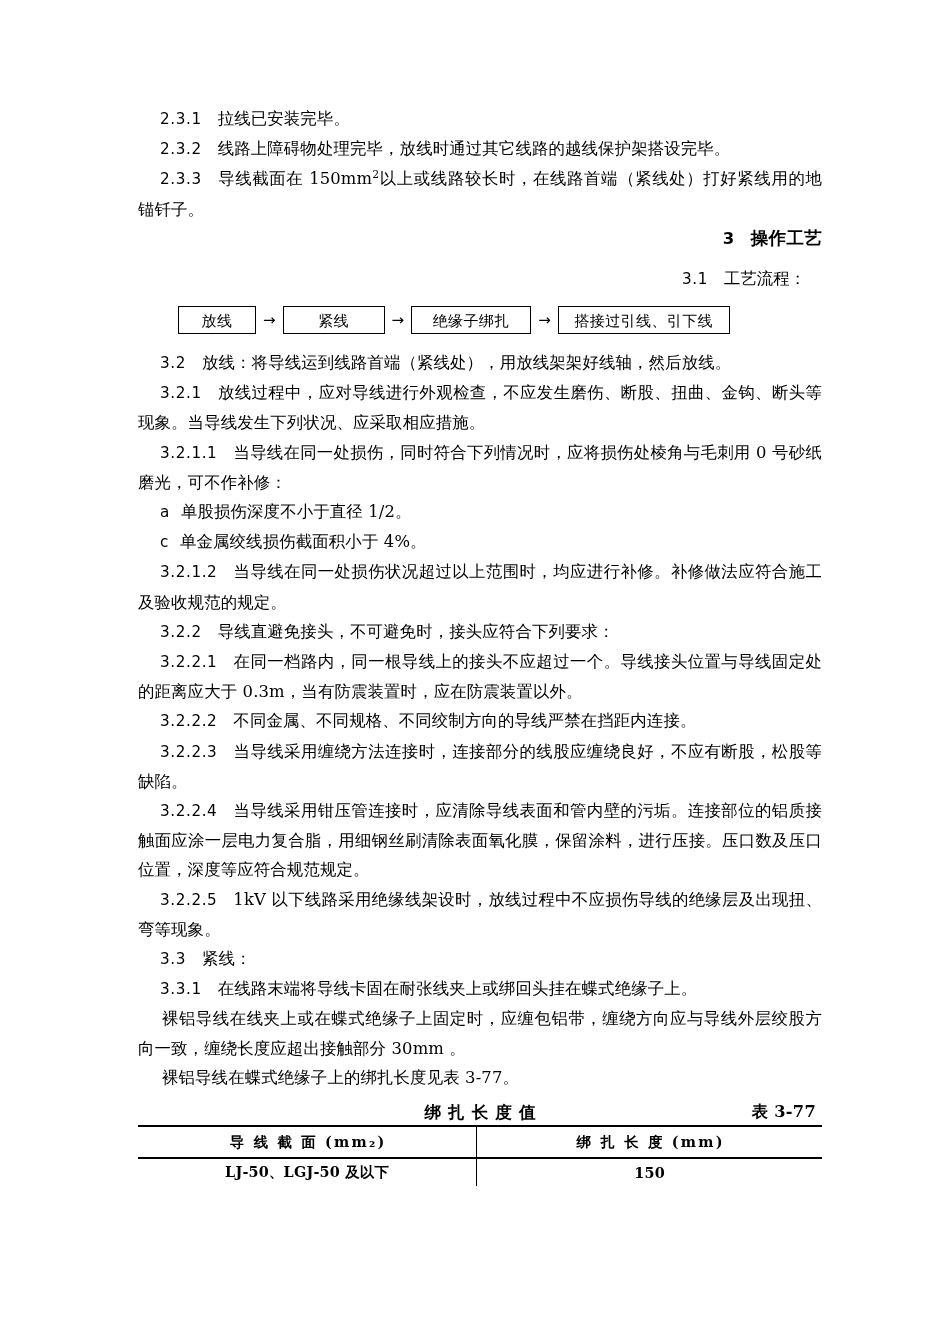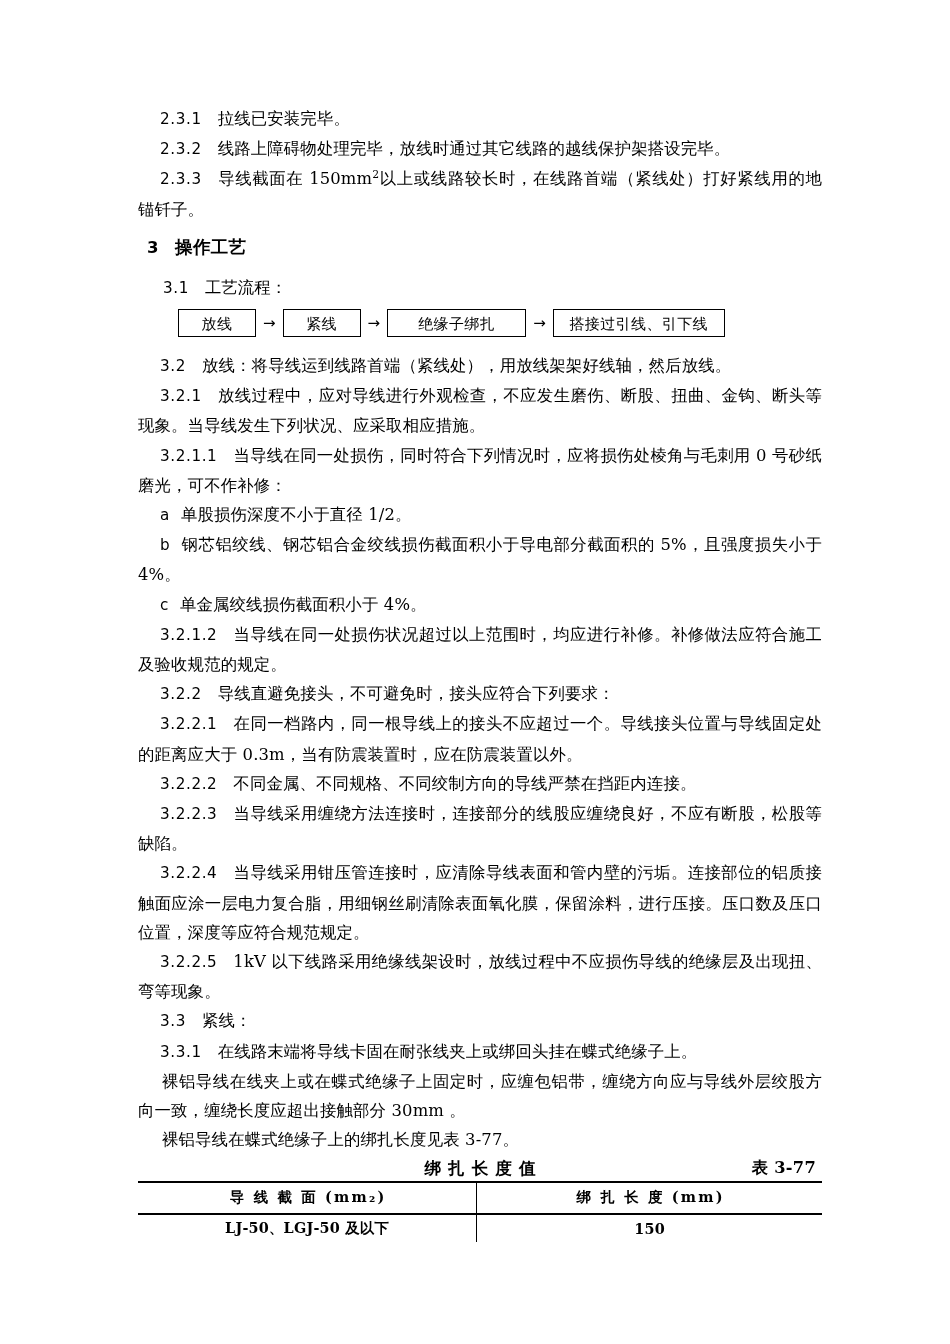--- a/index.html
+++ b/index.html
@@ -53,38 +53,40 @@
   .num {
     font-family: "DejaVu Sans", "Liberation Sans", sans-serif;
     font-size: 15.2px;
     letter-spacing: 0.6px;
   }
   .gap-s { display: inline-block; width: 11px; }
   .gap-m { display: inline-block; width: 16px; }
 
   
   p.h1 {
-    margin: 9px;
+    margin: 0;
     padding: 0;
     font-size: 17.5px;
     line-height: 29.2px;
     font-weight: bold;
     text-indent: 0;
     letter-spacing: 0.3px;
+    text-align: right;
   }
   p.h1 .num {
     font-weight: bold;
     font-size: 16.5px;
   }
   p.h2 {
-    margin: 3px;
+    margin: 16px;
     padding: 0;
     font-size: 16.4px;
-    line-height: 33px;
+    line-height: 19px;
     text-indent: 22px;
+    text-align: right;
   }
 
   sup.sup2 { font-size: 0.66em; vertical-align: super; line-height: 0; }
 
   
   .flow {
     display: flex;
     align-items: center;
     margin: 3px 0 0 40px;
     height: 30px;
@@ -102,21 +104,21 @@
   }
   .flow-arrow {
     font-family: "DejaVu Sans", "Liberation Sans", sans-serif;
     font-size: 15px;
     padding: 0 7px;
     line-height: 28px;
     color: #000;
   }
 
   
-  .tbl-wrap { }
+  .tbl-wrap { margin-top: 7px; }
   .tbl-cap {
     position: relative;
     height: 26px;
     line-height: 26px;
   }
   .tbl-cap .cap-title {
     position: absolute;
     left: 0; right: 0;
     text-align: center;
     font-size: 16.6px;
@@ -167,39 +169,38 @@
 
     <p class="ln clause"><span class="num">2.3.3</span><span class="gap-m"></span><span>导线截面在 150mm</span><sup class="sup2">2</sup><span>以上或线路较长时，在线路首端（紧线处）打好紧线用的地锚钎子。</span></p>
 
     <p class="h1"><span class="num">3</span><span class="gap-m"></span><span>操作工艺</span></p>
 
     <p class="h2"><span class="num">3.1</span><span class="gap-m"></span><span>工艺流程：</span></p>
 
     <div class="flow">
       <div class="flow-box" style="width:78px">放线</div>
       <span class="flow-arrow">→</span>
-      <div class="flow-box" style="width:78px">紧线</div>
+      <div class="flow-box" style="width:102px">紧线</div>
       <span class="flow-arrow">→</span>
-      <div class="flow-box" style="width:139px">绝缘子绑扎</div>
+      <div class="flow-box" style="width:120px">绝缘子绑扎</div>
       <span class="flow-arrow">→</span>
       <div class="flow-box" style="width:172px">搭接过引线、引下线</div>
     </div>
 
     <div style="height:13px"></div>
 
     <p class="ln clause"><span class="num">3.2</span><span class="gap-m"></span><span>放线：将导线运到线路首端（紧线处），用放线架架好线轴，然后放线。</span></p>
 
 
     <p class="ln clause"><span class="num">3.2.1</span><span class="gap-m"></span><span>放线过程中，应对导线进行外观检查，不应发生磨伤、断股、扭曲、金钩、断头等现象。当导线发生下列状况、应采取相应措施。</span></p>
 
     <p class="ln clause"><span class="num">3.2.1.1</span><span class="gap-m"></span><span>当导线在同一处损伤，同时符合下列情况时，应将损伤处棱角与毛刺用 0 号砂纸磨光，可不作补修：</span></p>
 
     <p class="ln lettered"><span class="num">a</span><span class="gap-s"></span><span>单股损伤深度不小于直径 1/2。</span></p>
 
-    <p class="ln lettered"><span class="num">b</span><span class="gap-s"></span><span>钢芯铝绞线、钢芯铝合金绞线损伤截面积小于导电部分截面积的 5%，且强度损失小于 4%。</span></p>
 
     <p class="ln lettered"><span class="num">c</span><span class="gap-s"></span><span>单金属绞线损伤截面积小于 4%。</span></p>
 
     <p class="ln clause"><span class="num">3.2.1.2</span><span class="gap-m"></span><span>当导线在同一处损伤状况超过以上范围时，均应进行补修。补修做法应符合施工及验收规范的规定。</span></p>
 
     <p class="ln clause"><span class="num">3.2.2</span><span class="gap-m"></span><span>导线直避免接头，不可避免时，接头应符合下列要求：</span></p>
 
     <p class="ln clause"><span class="num">3.2.2.1</span><span class="gap-m"></span><span>在同一档路内，同一根导线上的接头不应超过一个。导线接头位置与导线固定处的距离应大于 0.3m，当有防震装置时，应在防震装置以外。</span></p>
 
     <p class="ln clause"><span class="num">3.2.2.2</span><span class="gap-m"></span><span>不同金属、不同规格、不同绞制方向的导线严禁在挡距内连接。</span></p>

